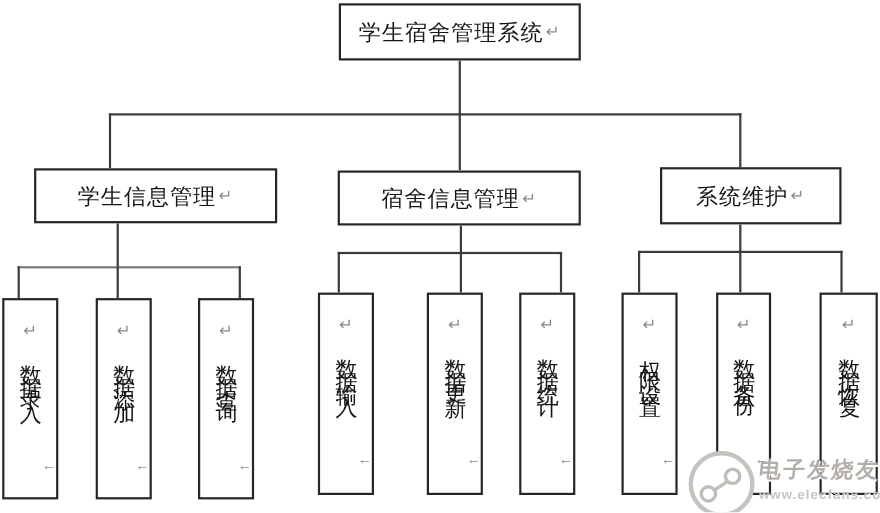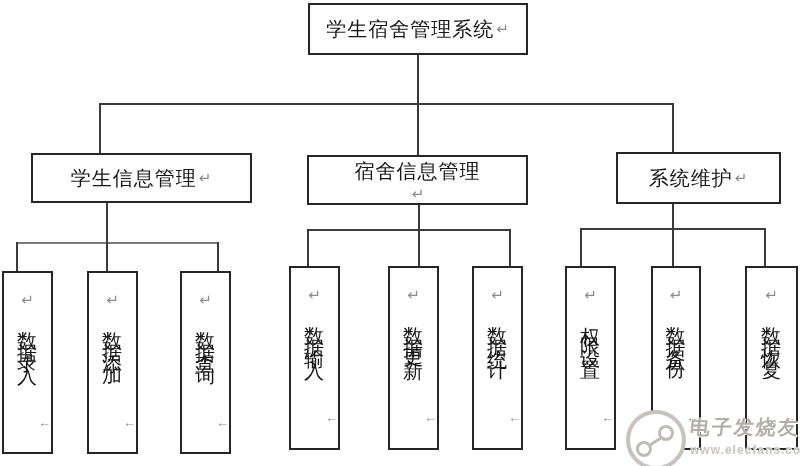--- a/index.html
+++ b/index.html
@@ -83,25 +83,25 @@
 
   <div class="hbox" style="left:308px;top:3px;width:216px;height:48px;">
     <span class="lbl">学生宿舍管理系统</span>
       <span class="pmark">↵</span>
   </div>
 
   <div class="hbox" style="left:31px;top:153px;width:217px;height:46px;">
     <span class="lbl">学生信息管理</span>
       <span class="pmark">↵</span>
   </div>
-  <div class="hbox" style="left:307px;top:155px;width:217px;height:46px;flex-direction:column;">
+  <div class="hbox" style="left:307px;top:155px;width:217px;height:46px;">
     <span class="lbl">宿舍信息管理</span>
       <span class="pmark">↵</span>
   </div>
-  <div class="hbox" style="left:616px;top:152px;width:161px;height:48px;">
+  <div class="hbox" style="left:600px;top:152px;width:161px;height:48px;">
     <span class="lbl">系统维护</span>
       <span class="pmark">↵</span>
   </div>
 
   <div class="vbox" style="left:2px;top:271px;width:51px;height:183px;">
     <span class="pmark">↵</span>
     <div class="vtext">数据录入</div>
     <span class="amark">←</span>
   </div>
   <div class="vbox" style="left:87px;top:271px;width:51px;height:183px;">

